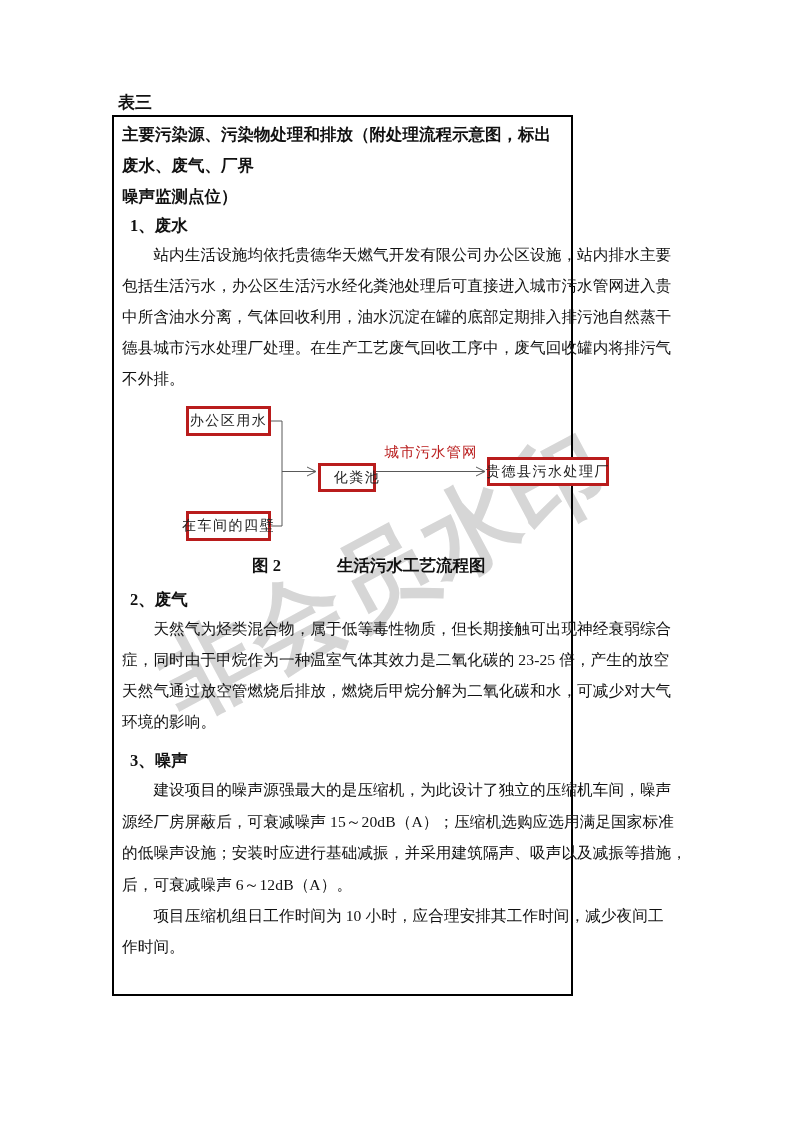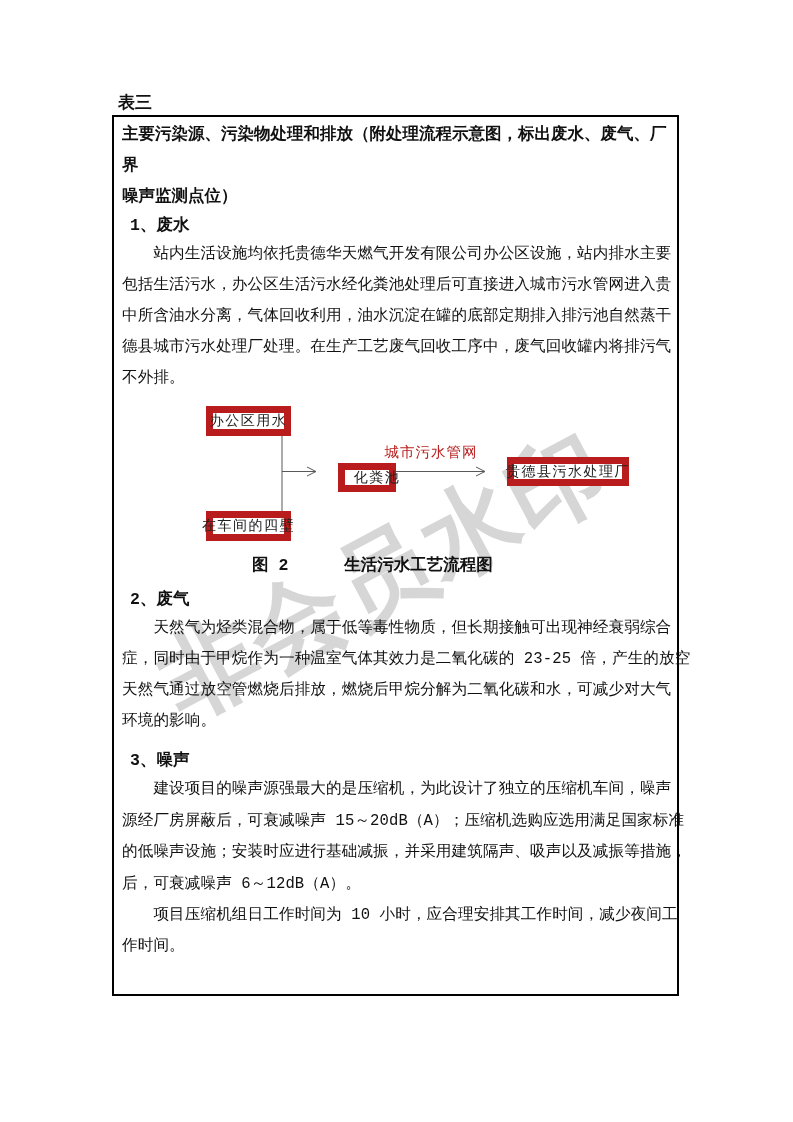--- a/index.html
+++ b/index.html
@@ -33,54 +33,52 @@
     position:absolute;
     left:118px; top:91px;
     font-size:17px;
     font-weight:bold;
     z-index:2;
   }
 
   .doc-table {
     position:absolute;
     left:112px; top:115px;
-    width:567px; height:881px;
+    width:461px; height:881px;
     border:2px solid #000000;
     box-sizing:border-box;
     padding:2px 8px 0 8px;
     z-index:1;
     background:transparent;
-    font-family:Liberation Mono, monospace;
   }
 
   .tbl-header { font-size:16.5px; font-weight:bold; line-height:31px; }
   .sec-title  { font-size:16.5px; font-weight:bold; line-height:27px; margin-left:8px; }
 
   .para .line {
     font-size:15.6px;
     line-height:31px;
     white-space:nowrap;
     letter-spacing:0.1px;
   }
   .para-noise .line { line-height:31.5px; }
 
   
   .diagram { position:relative; height:150px; margin-top:10px; }
   .diagram svg { position:absolute; left:0; top:0; }
   .dbox {
     position:absolute;
-    border:7px solid #b91c1c;
+    border:3px solid #b91c1c;
     background:#ffffff;
     font-size:14px;
     color:#222222;
     letter-spacing:1.5px;
     display:flex; align-items:center; justify-content:center;
     box-sizing:border-box;
     white-space:nowrap;
-    margin-left:20px;
   }
   .box-office  { left:64px;  top:2px;   width:85px;  height:30px; }
   .box-service { left:64px;  top:107px; width:85px;  height:30px; }
   .box-septic  { left:196px; top:59px;  width:58px;  height:29px;padding-left:20px; }
   .box-plant   { left:365px; top:53px;  width:122px; height:29px; }
   .pipe-label {
     position:absolute;
     left:254px; top:39px; width:110px;
     text-align:center;
     font-size:14.5px;

